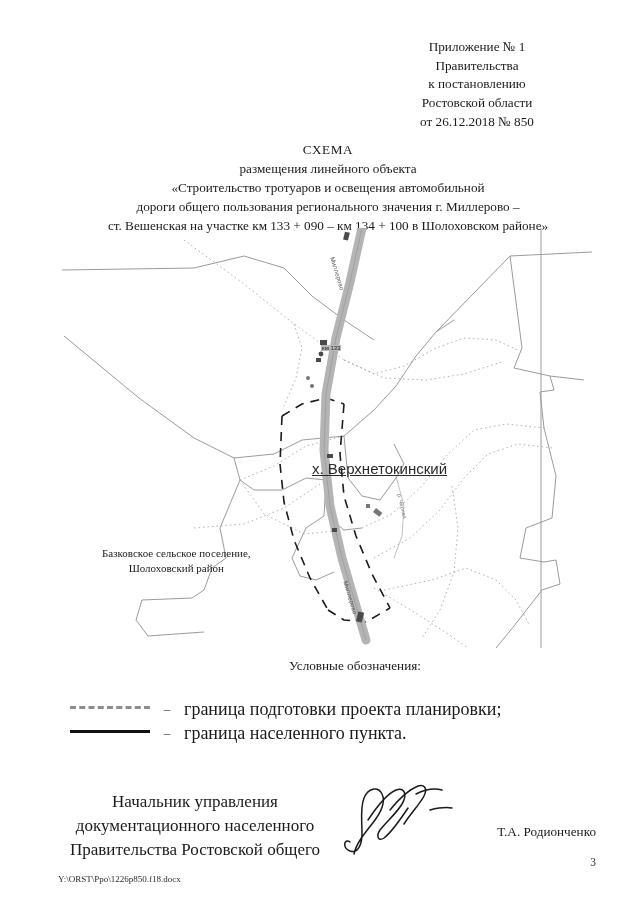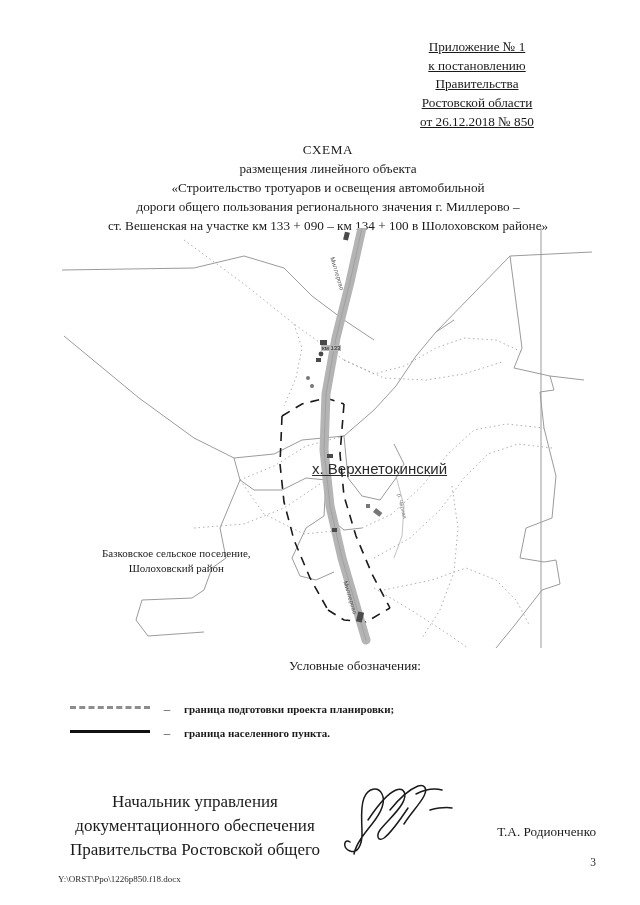--- a/index.html
+++ b/index.html
@@ -19,21 +19,21 @@
   
   .doc-header {
     position: absolute;
     top: 38px;
     right: 43px;
     text-align: center;
     font-size: 13.2px;
     line-height: 1.42;
     width: 240px;
   }
-  .doc-header div { white-space: nowrap; text-decoration: underline; }
+  .doc-header div { white-space: nowrap; }
 
   
   .title-block {
     position: absolute;
     top: 140px;
     left: 8px;
     width: 640px;
     text-align: center;
     font-size: 13.2px;
     line-height: 1.44;
@@ -144,22 +144,21 @@
   .legend-sample.solid {
     border-top: 3px solid #111;
   }
   .legend-dash {
     flex: 0 0 34px;
     text-align: center;
     font-size: 13px;
     color: #333;
   }
   .legend-text {
-    font-size: 11px;
-    font-weight: bold;
+    font-size: 18px;
   }
 
   
   .sign-block {
     position: absolute;
     top: 790px;
     left: 60px;
     width: 270px;
     text-align: center;
     font-size: 17px;
@@ -196,22 +195,22 @@
     right: 44px;
     font-size: 11.5px;
     color: #2a2a2a;
   }
 </style>
 </head>
 <body>
 
 <div class="doc-header">
   <div>Приложение № 1</div>
+  <div>Правительства</div>
   <div>к постановлению</div>
-  <div>Правительства</div>
   <div>Ростовской области</div>
   <div>от 26.12.2018 № 850</div>
 </div>
 
 <div class="title-block">
   <div class="scheme-word">СХЕМА</div>
   <div>размещения линейного объекта</div>
   <div>«Строительство тротуаров и освещения автомобильной</div>
   <div>дороги общего пользования регионального значения г. Миллерово –</div>
   <div>ст. Вешенская на участке км 133 + 090 – км 134 + 100 в Шолоховском районе»</div>
@@ -310,21 +309,21 @@
   </div>
   <div class="legend-row">
     <span class="legend-sample solid"></span>
     <span class="legend-dash">–</span>
     <span class="legend-text">граница населенного пункта.</span>
   </div>
 </div>
 
 <div class="sign-block">
   <div>Начальник управления</div>
-  <div>документационного обеспечения</div>
+  <div>документационного населенного</div>
   <div>Правительства Ростовской общего</div>
 </div>
 
 <div class="signature-mark">
   <svg width="130" height="80" viewBox="0 0 130 80">
     <g fill="none" stroke="#1a1a1a" stroke-width="1.5" stroke-linecap="round">
       <path d="M12 62 C6 58, 4 68, 12 71 C20 74, 24 64, 24 54 C24 40, 22 28, 26 18
                C30 8, 40 6, 44 14 C48 22, 42 34, 34 44 C26 54, 18 64, 16 74"></path>
       <path d="M30 40 C38 28, 48 14, 58 10 C66 7, 70 14, 64 24 C58 34, 48 42, 42 50
                C38 56, 40 62, 46 58 C54 52, 62 40, 70 28"></path>

